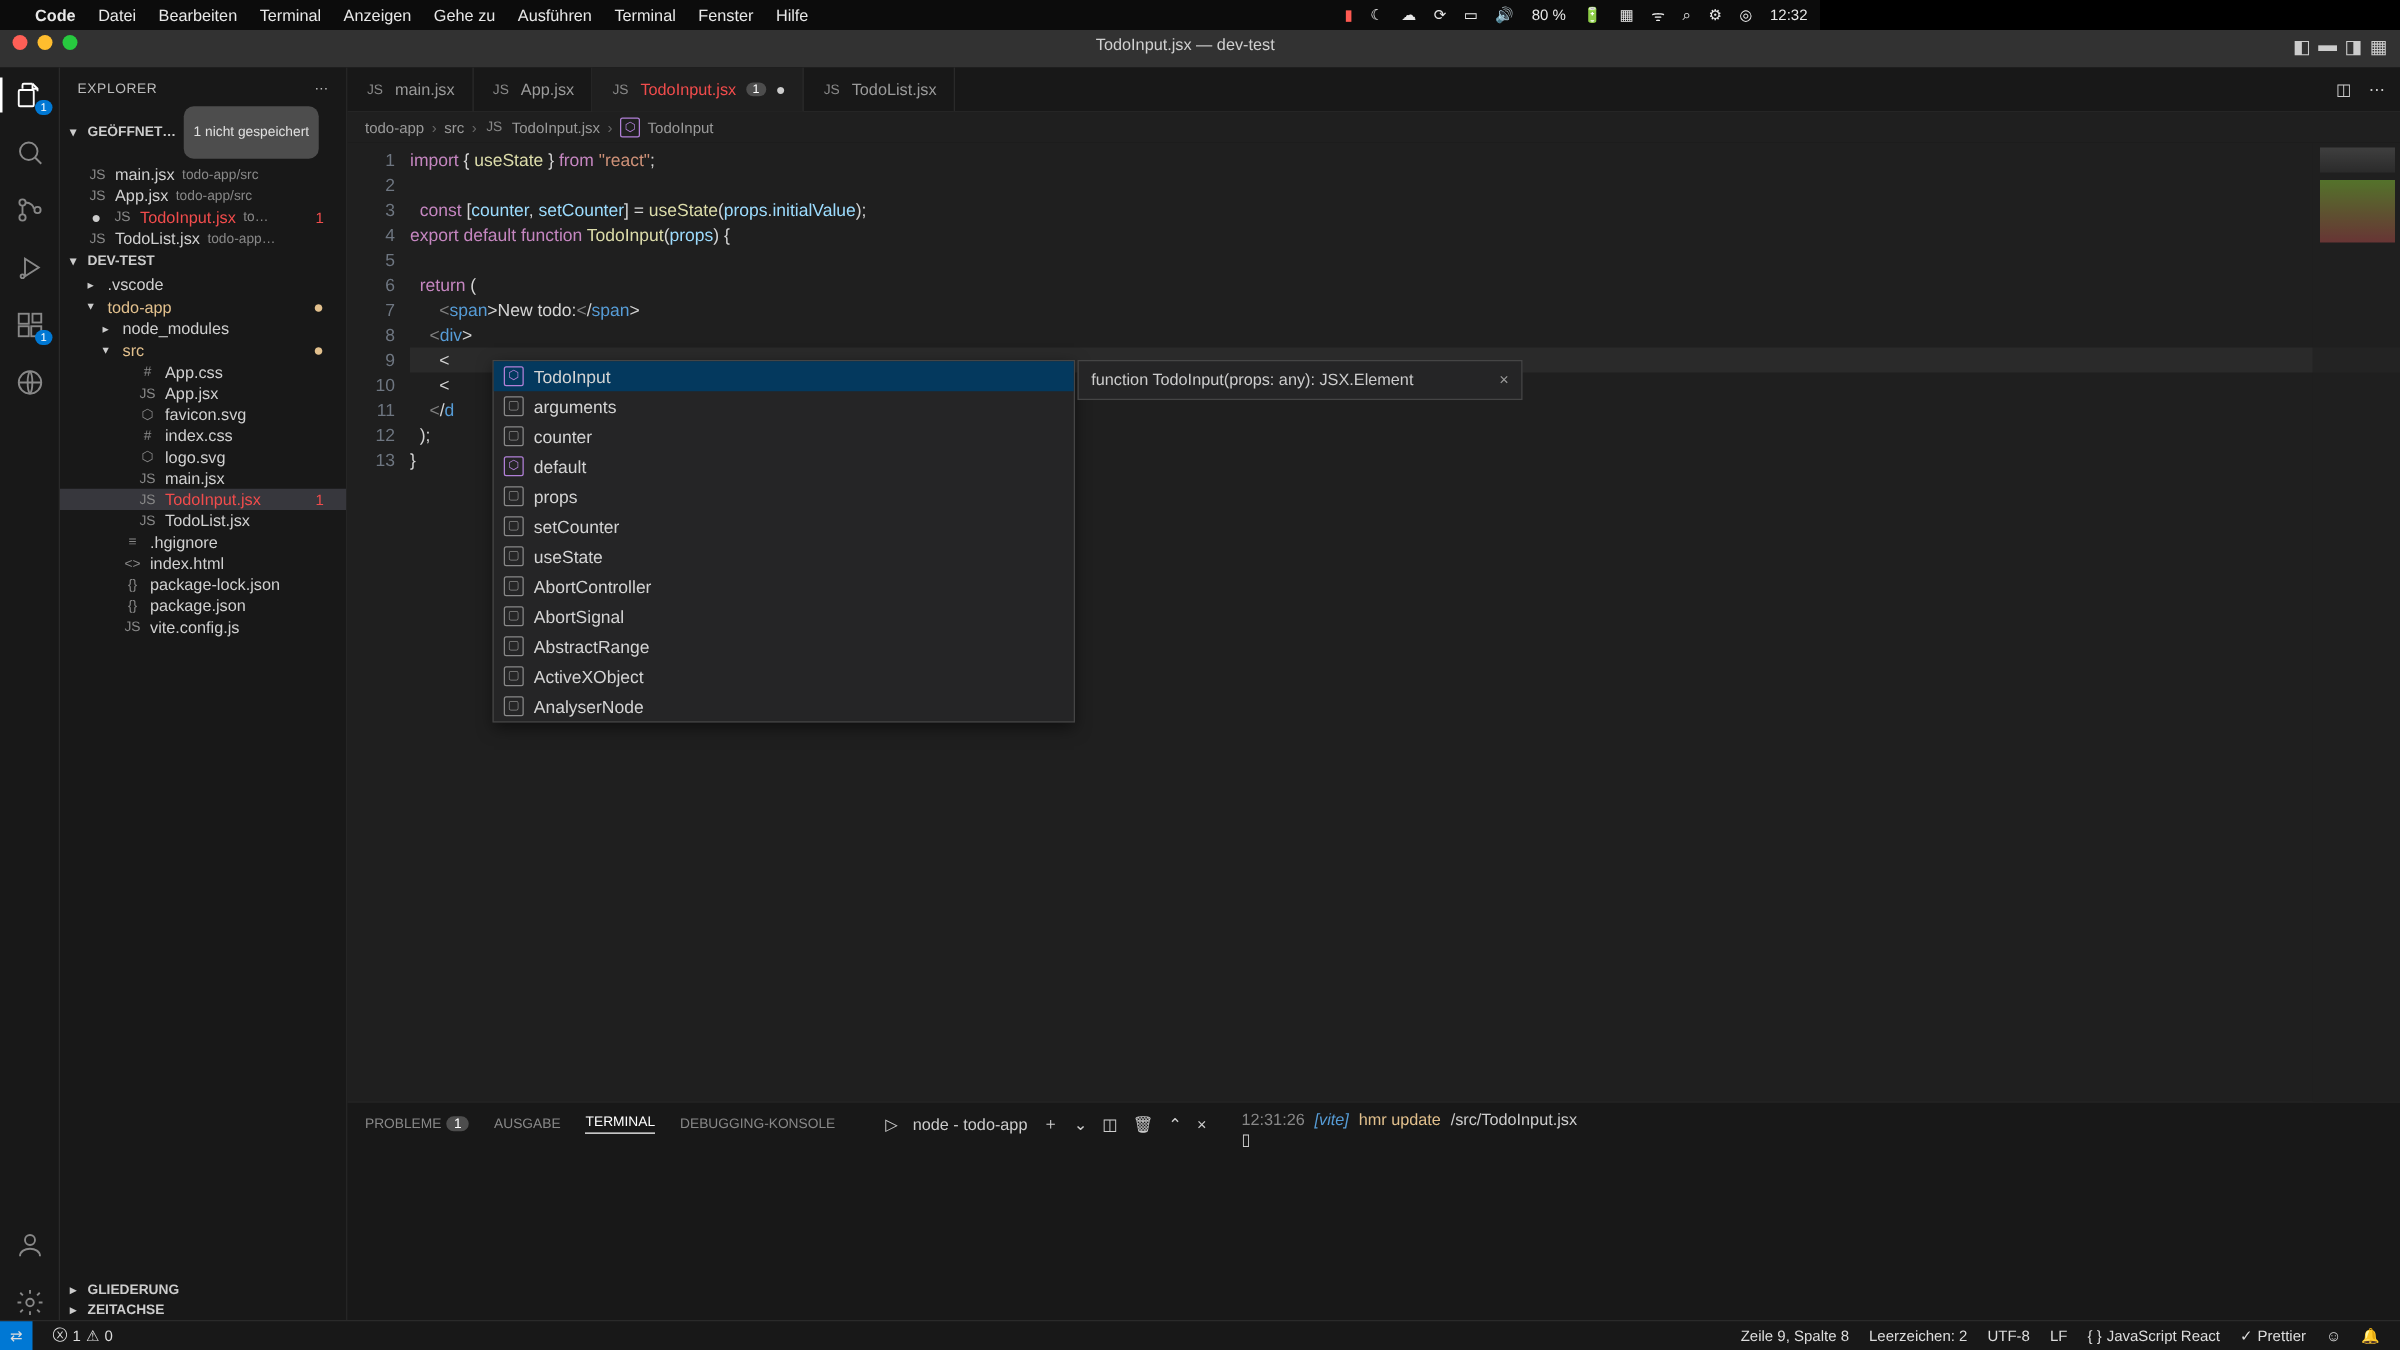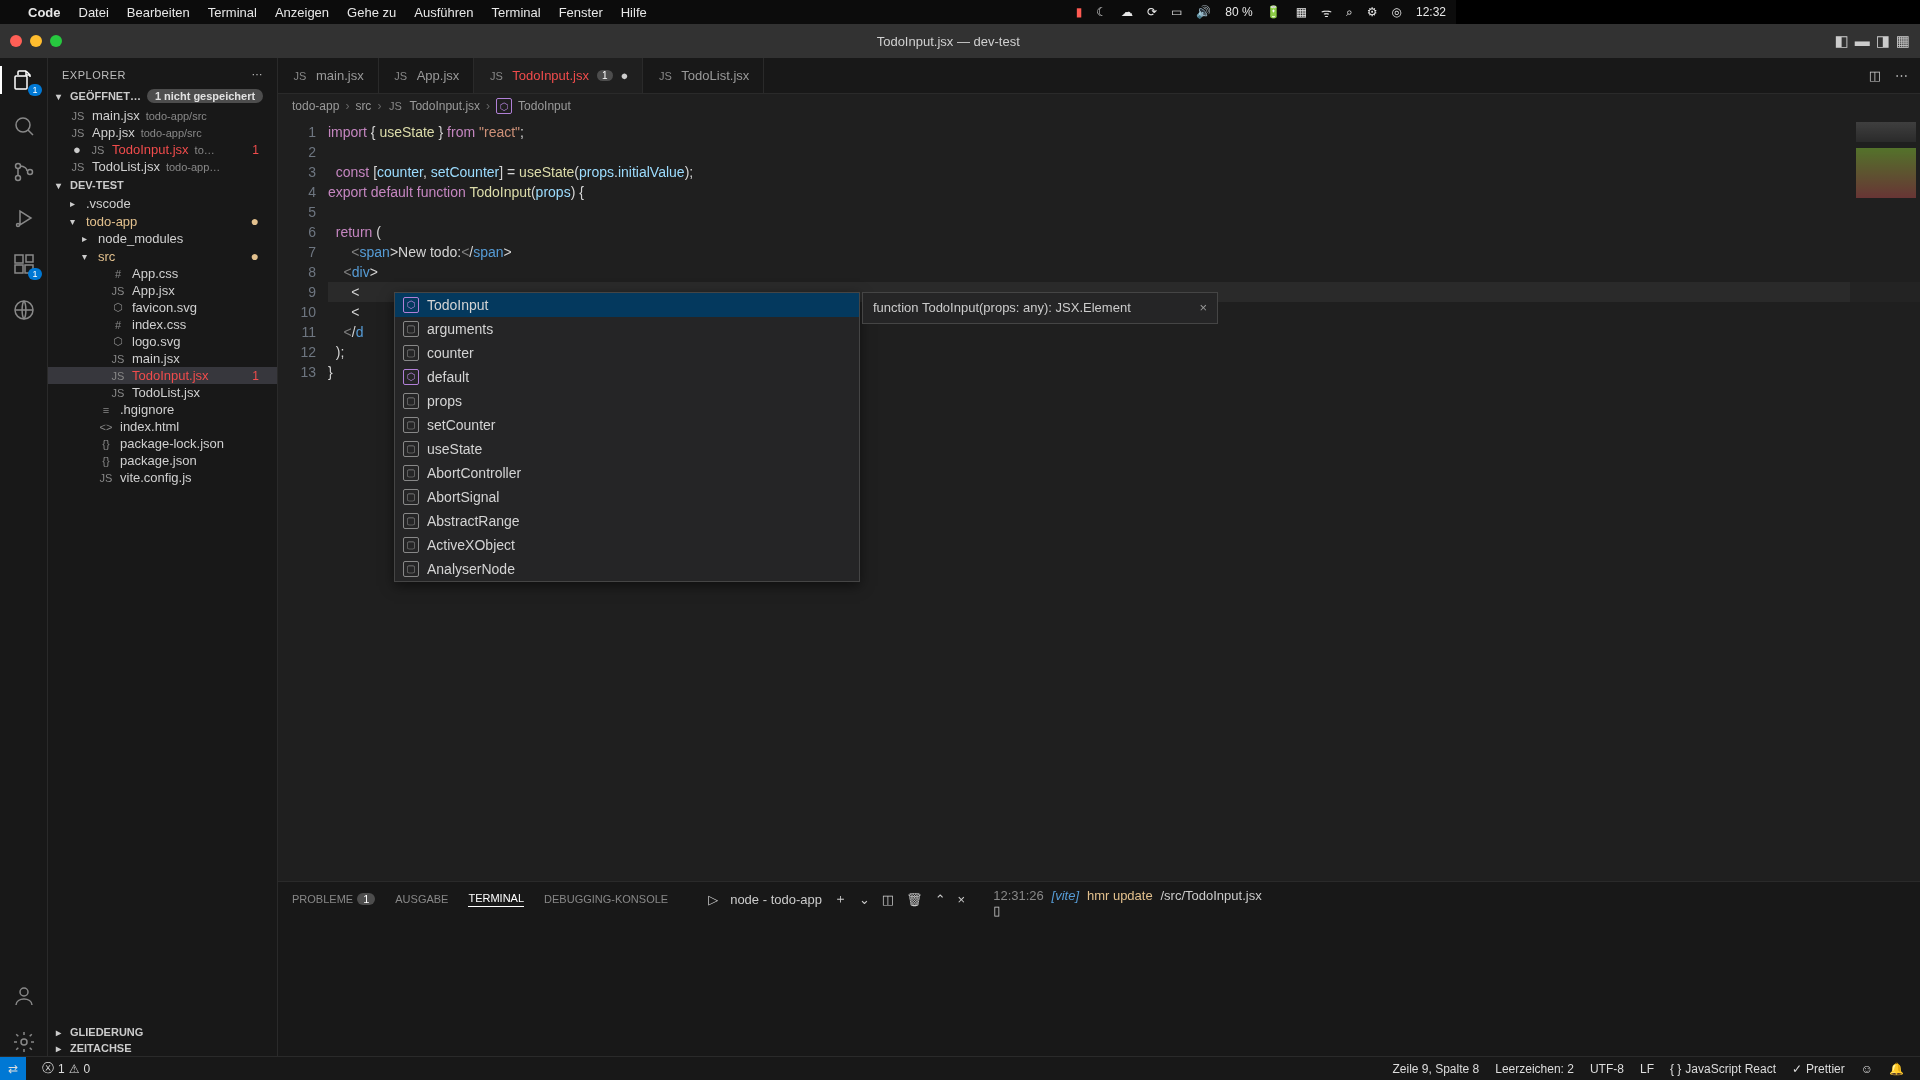--- a/index.html
+++ b/index.html
@@ -7,21 +7,21 @@
   
   
   .mac-menubar { height: 24px; background: rgba(30,30,30,0.4); display: flex; align-items: center; color: #e8e8e8; font-size: 13px; padding: 0 10px; justify-content: space-between; }
   .mac-menubar .left { display: flex; gap: 18px; align-items: center; }
   .mac-menubar .left span:first-child { font-weight: 600; }
   .mac-menubar .right { display: flex; gap: 14px; align-items: center; font-size: 12px; }
   .apple { font-size: 15px; }
 
   
   .window { position: absolute; top: 24px; left: 0; right: 0; bottom: 0; background: #181818; display: flex; flex-direction: column; }
-  .titlebar { height: 30px; background: #323232; display: flex; align-items: center; padding: 17px 10px; }
+  .titlebar { height: 30px; background: #323232; display: flex; padding: 4px 10px; }
   .traffic { display: flex; gap: 8px; }
   .traffic div { width: 12px; height: 12px; border-radius: 50%; }
   .tl-red { background: #ff5f56; } .tl-yel { background: #ffbd2e; } .tl-grn { background: #27c93f; }
   .titlebar .title { flex: 1; text-align: center; color: #d0d0d0; font-size: 13px; }
   .titlebar .right-icons { display: flex; gap: 6px; color: #ccc; font-size: 15px; }
 
   .main-body { flex: 1; display: flex; min-height: 0; }
 
   
   .activity-bar { width: 48px; background: #181818; display: flex; flex-direction: column; align-items: center; padding-top: 8px; gap: 18px; border-right: 1px solid #2a2a2a;}
@@ -30,21 +30,21 @@
   .activity-bar .ab-icon.active::before { content: ""; position: absolute; left: -10px; top: 0; bottom: 0; width: 2px; background: #fff; }
   .badge { position: absolute; bottom: -2px; right: -4px; background: #0078d4; color: #fff; font-size: 9px; border-radius: 8px; padding: 1px 4px; }
   .ab-spacer { flex: 1; }
 
   
   .sidebar { width: 230px; background: #181818; border-right: 1px solid #2a2a2a; display: flex; flex-direction: column; font-size: 13px; overflow: hidden; }
   .sidebar-header { padding: 10px 14px 6px; color: #bdbdbd; letter-spacing: 0.5px; display: flex; justify-content: space-between; align-items: center; font-size: 11px; }
   .section-label { padding: 2px 8px 2px 22px; color: #ccc; font-size: 11px; font-weight: 700; display: flex; align-items: center; position: relative; }
   .section-label::before { content: "▾"; position: absolute; left: 8px; color: #ccc; font-size: 10px; }
   .section-label.collapsed::before { content: "▸"; }
-  .pill { background: #4d4d4d; color: #e0e0e0; border-radius: 8px; padding: 1px 8px; margin-left: 6px; font-size: 11px; font-weight: 700; }
+  .pill { background: #4d4d4d; color: #e0e0e0; border-radius: 8px; padding: 15px 8px; margin-left: 6px; font-size: 11px; font-weight: 400; }
   .tree { padding: 2px 0; }
   .tree-item { padding: 1px 8px 1px 0; display: flex; align-items: center; gap: 6px; color: #d0d0d0; white-space: nowrap; }
   .tree-item .sub { color: #888; font-size: 11px; }
   .tree-item.modified { color: #e2c08d; }
   .tree-item.error { color: #f14c4c; } .depth1 { padding-left: 22px; } .depth2 { padding-left: 34px; } .depth3 { padding-left: 46px; }
   .chev { font-size: 10px; color: #ccc; width: 10px; }
   .dot-right { margin-left: auto; margin-right: 10px; font-size: 14px; }
   .num-right { margin-left: auto; margin-right: 10px; font-size: 12px; }
   .ficon { width: 16px; text-align: center; font-size: 11px; color: #888; }
   .selected-row { background: #37373d; }

